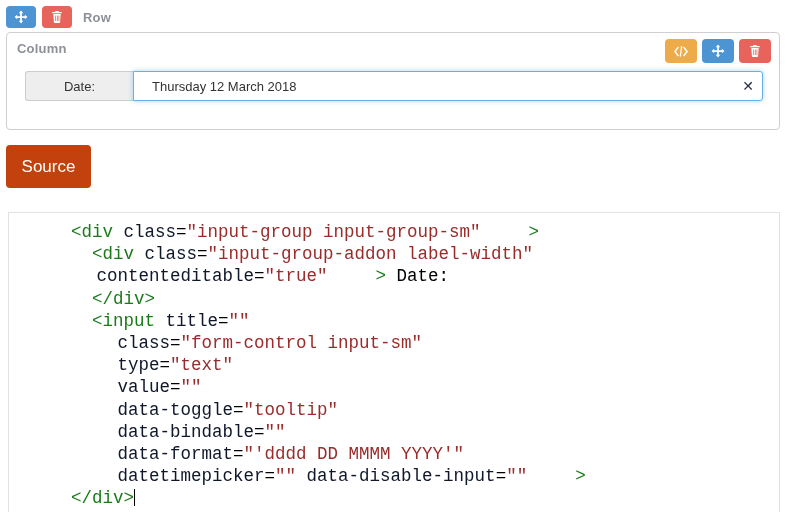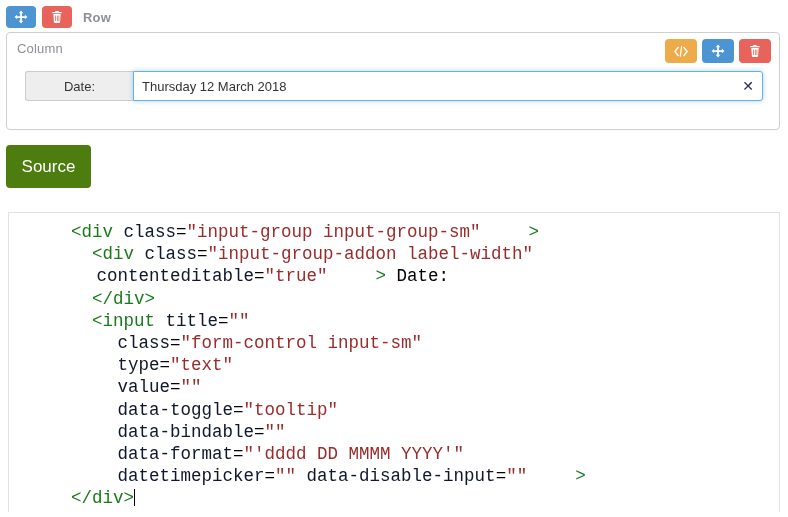--- a/index.html
+++ b/index.html
@@ -82,21 +82,21 @@
     position: relative;
     height: 34px;
   }
 
   .column-label {
     position: absolute;
     left: 10px;
     top: 8px;
     font-size: 13px;
     color: #8d9096;
-    font-weight: normal;
+    font-weight: bold;
     letter-spacing: 0.2px;
   }
 
   .column-actions {
     position: absolute;
     right: 8px;
     top: 6px;
     display: flex;
     gap: 5px;
   }
@@ -136,21 +136,21 @@
     box-shadow: 0 0 5px rgba(102,175,233,0.55);
   }
 
   .input-field {
     width: 100%;
     height: 100%;
     box-sizing: border-box;
     border: none;
     outline: none;
     background: transparent;
-    padding: 0 28px 0 8px;
+    padding: 0 28px 0 18px;
     font-size: 13px;
     color: #333333;
     font-family: "Liberation Sans", sans-serif;
   }
 
   .clear-x {
     position: absolute;
     right: 8px;
     top: 50%;
     transform: translateY(-50%);
@@ -163,21 +163,21 @@
 
   
   .source-btn {
     position: absolute;
     left: 6px;
     top: 145px;
     width: 85px;
     height: 43px;
     border: none;
     border-radius: 4px;
-    background: #4d7c0f;
+    background: #c2410c;
     color: #ffffff;
     font-size: 17px;
     font-family: "Liberation Sans", sans-serif;
     cursor: pointer;
   }
 
   
   .source-area {
     position: absolute;
     left: 8px;

